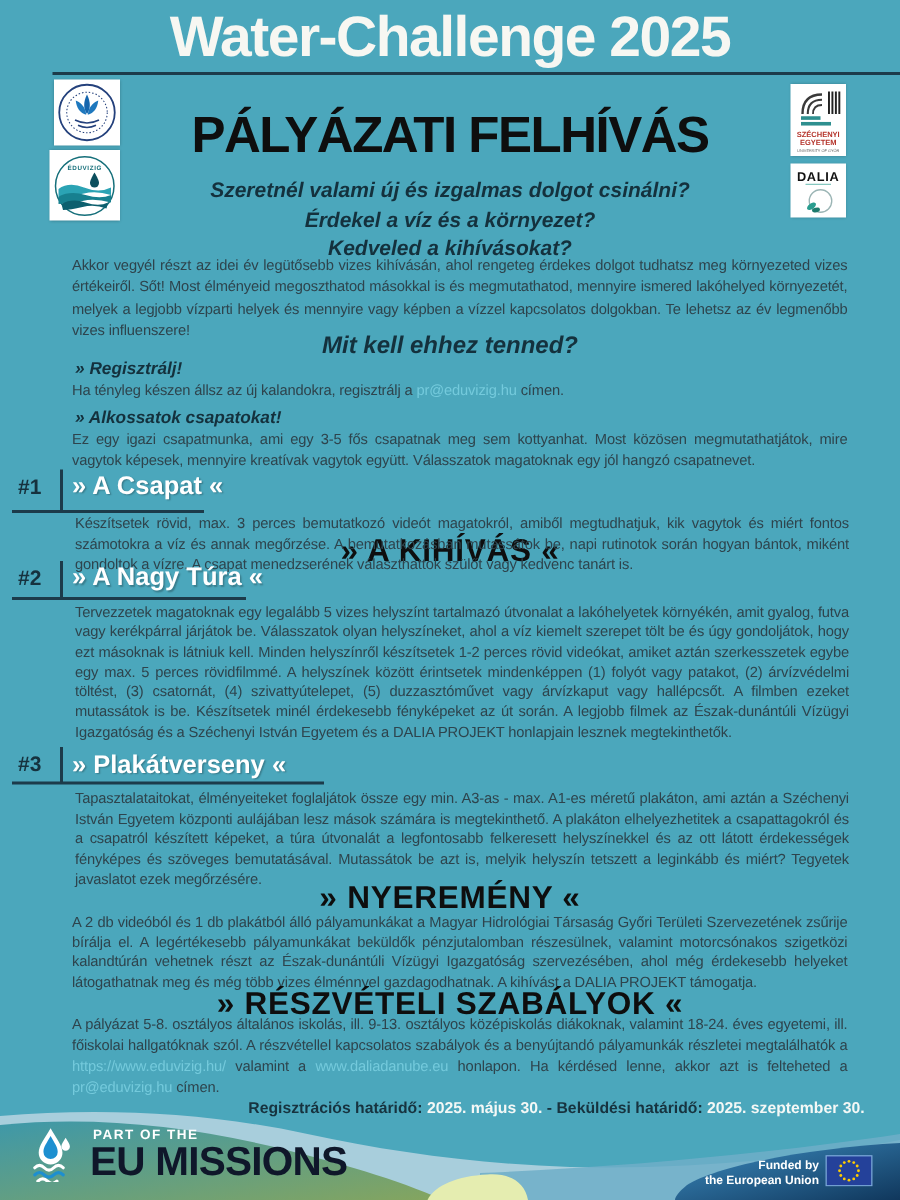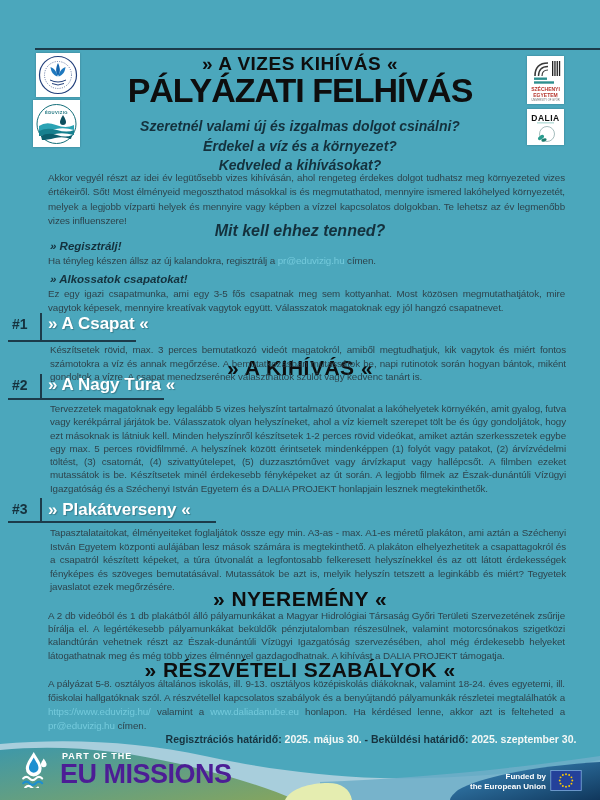--- a/index.html
+++ b/index.html
@@ -26,31 +26,32 @@
   .sec-vbar{left:40px;width:2px;background:#1C3B4A;}
   .sec-heading{left:48px;color:#FFFFFF;font-size:17px;font-weight:bold;text-shadow:1px 1px 1px rgba(0,0,0,.25);}
   .sec-underline{left:8px;height:2px;background:#1C3B4A;}
   .sec-text{left:50px;width:516px;}
   
   .deadlines{top:733px;left:150px;right:8px;text-align:center;font-size:10.5px;font-weight:bold;color:#17333F;}
   .deadlines .date{color:#F4F8F6;}
   
   .footer-svg{left:0;bottom:0;width:600px;height:62px;}
   .eum-partof{left:62px;top:751px;color:#fff;font-size:9px;font-weight:bold;letter-spacing:1px;}
-  .eum-missions{left:60px;top:759px;color:#4c1d95;font-size:27px;font-weight:bold;letter-spacing:-.5px;}
+  .eum-missions{left:60px;top:759px;color:#0f172a;font-size:27px;font-weight:bold;letter-spacing:-.5px;}
   .eum-ribbon{left:60px;top:784px;width:214px;height:13px;background:#1B9AD7;color:#fff;
     font-size:8.5px;font-weight:bold;letter-spacing:1.4px;text-align:center;line-height:13px;margin-top:23px;}
   .funded{right:54px;top:772px;width:120px;text-align:right;color:#fff;font-size:8px;font-weight:bold;line-height:9.5px;}
   .eu-flag{right:18px;top:770px;width:32px;height:21px;}
 </style>
 </head>
 <body>
 
 <div class="poster">
 
+  <div class="abs topbar-title">Water-Challenge 2025</div>
   <div class="abs title-rule"></div>
 
   <div class="abs logo-box" style="left:36px;top:53px;width:44px;height:44px;">
     <svg width="44" height="44" viewBox="0 0 44 44">
       <circle cx="22" cy="22" r="18.5" fill="none" stroke="#24417C" stroke-width="1.2"></circle>
       <circle cx="22" cy="22" r="13.5" fill="none" stroke="#24417C" stroke-width="0.7" stroke-dasharray="1 1.3"></circle>
       <path d="M22 10 C19.5 15 19.5 19.5 22 23 C24.5 19.5 24.5 15 22 10 Z" fill="#1565AD"></path>
       <path d="M14.5 14 C15 19 17.5 22.5 21.5 23.5 C21 19 18.5 15.5 14.5 14 Z" fill="#1E78BE"></path>
       <path d="M29.5 14 C29 19 26.5 22.5 22.5 23.5 C23 19 25.5 15.5 29.5 14 Z" fill="#1E78BE"></path>
       <path d="M14 27 Q22 31 30 27" fill="none" stroke="#24417C" stroke-width="1"></path>
@@ -87,21 +88,20 @@
   <div class="abs logo-box" style="left:527px;top:109px;width:37px;height:36px;">
     <svg width="37" height="36" viewBox="0 0 37 36">
       <text x="18.5" y="11.5" font-size="8.5" font-weight="bold" fill="#111" text-anchor="middle" letter-spacing="0.5" font-family="Liberation Sans, sans-serif">DALIA</text>
       <rect x="10" y="13.5" width="17" height="0.8" fill="#2A9D8F" opacity="0.6"></rect>
       <circle cx="20" cy="25" r="7.5" fill="none" stroke="#9BB5B5" stroke-width="0.9"></circle>
       <ellipse cx="14" cy="28.5" rx="3.4" ry="1.9" fill="#2A9D8F" transform="rotate(-35 14 28.5)"></ellipse>
       <ellipse cx="17" cy="31" rx="2.7" ry="1.5" fill="#1D7A6C" transform="rotate(-15 17 31)"></ellipse>
     </svg>
   </div>
 
-  <div class="abs kicker">» A VIZES KIHÍVÁS «</div>
   <div class="abs main-heading">PÁLYÁZATI FELHÍVÁS</div>
   <div class="abs question" style="top:118px;">Szeretnél valami új és izgalmas dolgot csinálni?</div>
   <div class="abs question" style="top:138px;">Érdekel a víz és a környezet?</div>
   <div class="abs question" style="top:157px;">Kedveled a kihívásokat?</div>
 
   <div class="abs para intro">Akkor vegyél részt az idei év legütősebb vizes kihívásán, ahol rengeteg érdekes dolgot tudhatsz meg környezeted vizes értékeiről. Sőt! Most élményeid megoszthatod másokkal is és megmutathatod, mennyire ismered lakóhelyed környezetét, melyek a legjobb vízparti helyek és mennyire vagy képben a vízzel kapcsolatos dolgokban. Te lehetsz az év legmenőbb vizes influenszere!</div>
   <div class="abs what-heading">Mit kell ehhez tenned?</div>
 
   <div class="abs mini-heading" style="top:240px;left:50px;">» Regisztrálj!</div>
   <div class="abs para" style="top:254px;left:48px;width:517px;text-align:left;">

